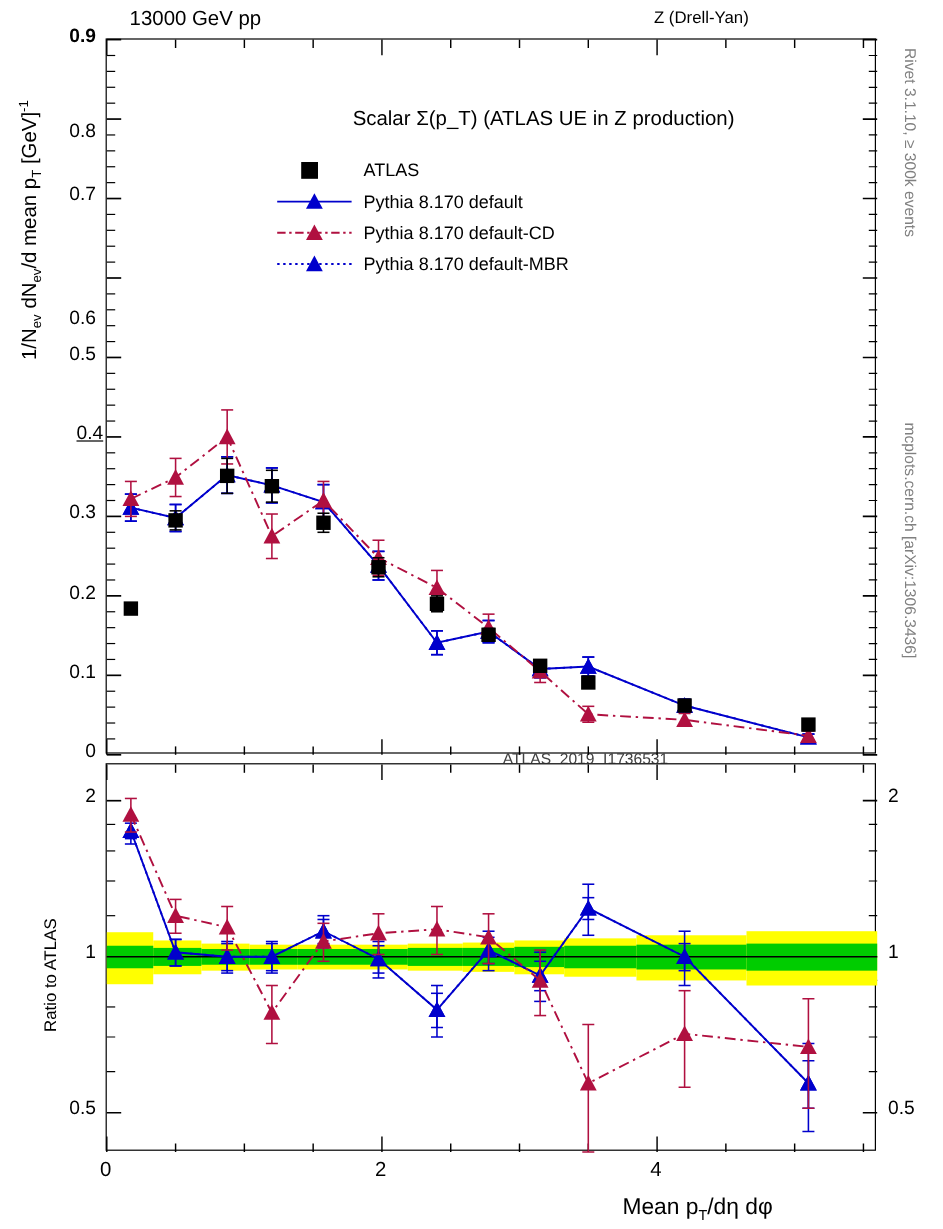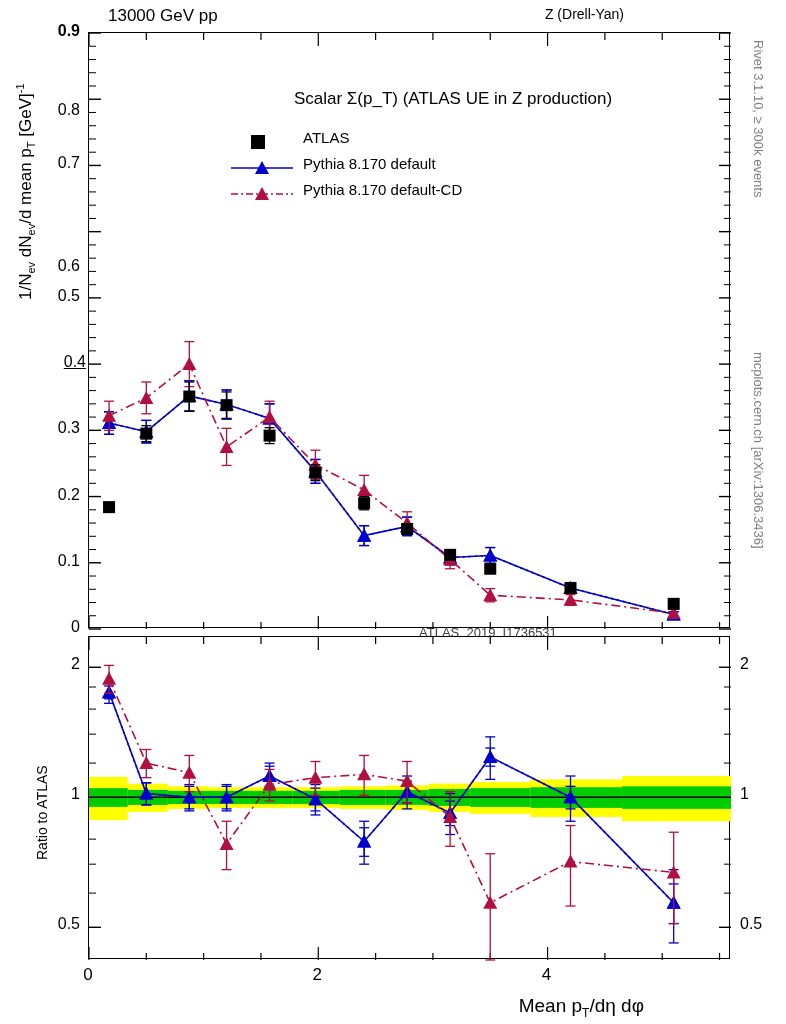--- a/index.html
+++ b/index.html
@@ -23,21 +23,21 @@
 
   #ytitle{left:14px;top:300px;font-size:17px;transform:rotate(-90deg);transform-origin:0 0;}
   #rtitle{left:34px;top:860px;font-size:14px;transform:rotate(-90deg);transform-origin:0 0;}
   #xtitle{right:34px;bottom:4px;font-size:19px;}
 
   #plot-title{left:50%;top:56px;transform:translateX(-50%);font-size:17px;margin-left:44px;}
   #watermark{left:330px;top:592px;font-size:13px;color:#404040;}
 
   
   #legend{left:140px;top:96px;font-size:15px;}
-  .lg-row{height:26px;display:flex;align-items:flex-start;}
+  .lg-row{height:26px;display:flex;align-items:center;}
   .lg-mark{width:66px;height:26px;position:relative;margin-right:8px;}
   .lg-text{font-size:15px;}
 
   svg{position:absolute;left:0;top:0;overflow:visible;}
 </style>
 </head>
 <body>
 
 <div id="root">
 
@@ -395,20 +395,29 @@
       </div>
       <div class="lg-row">
         <span class="lg-mark">
           <svg width="66" height="26">
             <line x1="2" y1="13" x2="64" y2="13" stroke="#b01040" stroke-width="1.6" stroke-dasharray="7,3,2,3"></line>
             <polygon points="33,6 40,19 26,19" fill="#b01040"></polygon>
           </svg>
         </span>
         <span class="lg-text">Pythia 8.170 default-CD</span>
       </div>
+      <div class="lg-row">
+        <span class="lg-mark">
+          <svg width="66" height="26">
+            <line x1="2" y1="13" x2="64" y2="13" stroke="#0000cc" stroke-width="1.6" stroke-dasharray="2,3"></line>
+            <polygon points="33,6 40,19 26,19" fill="#0000cc"></polygon>
+          </svg>
+        </span>
+        <span class="lg-text">Pythia 8.170 default-MBR</span>
+      </div>
     </div>
   </div>
 
   <div class="abs" id="ratio-frame">
     <svg id="ratio-svg" width="642" height="323">
         <line x1="0" y1="323" x2="0" y2="310" stroke="#000" stroke-width="1.2"></line>
         <line x1="0" y1="0" x2="0" y2="13" stroke="#000" stroke-width="1.2"></line>
         <line x1="57.32142857142857" y1="323" x2="57.32142857142857" y2="316" stroke="#000" stroke-width="1.2"></line>
         <line x1="57.32142857142857" y1="0" x2="57.32142857142857" y2="7" stroke="#000" stroke-width="1.2"></line>
         <line x1="114.64285714285714" y1="323" x2="114.64285714285714" y2="316" stroke="#000" stroke-width="1.2"></line>

